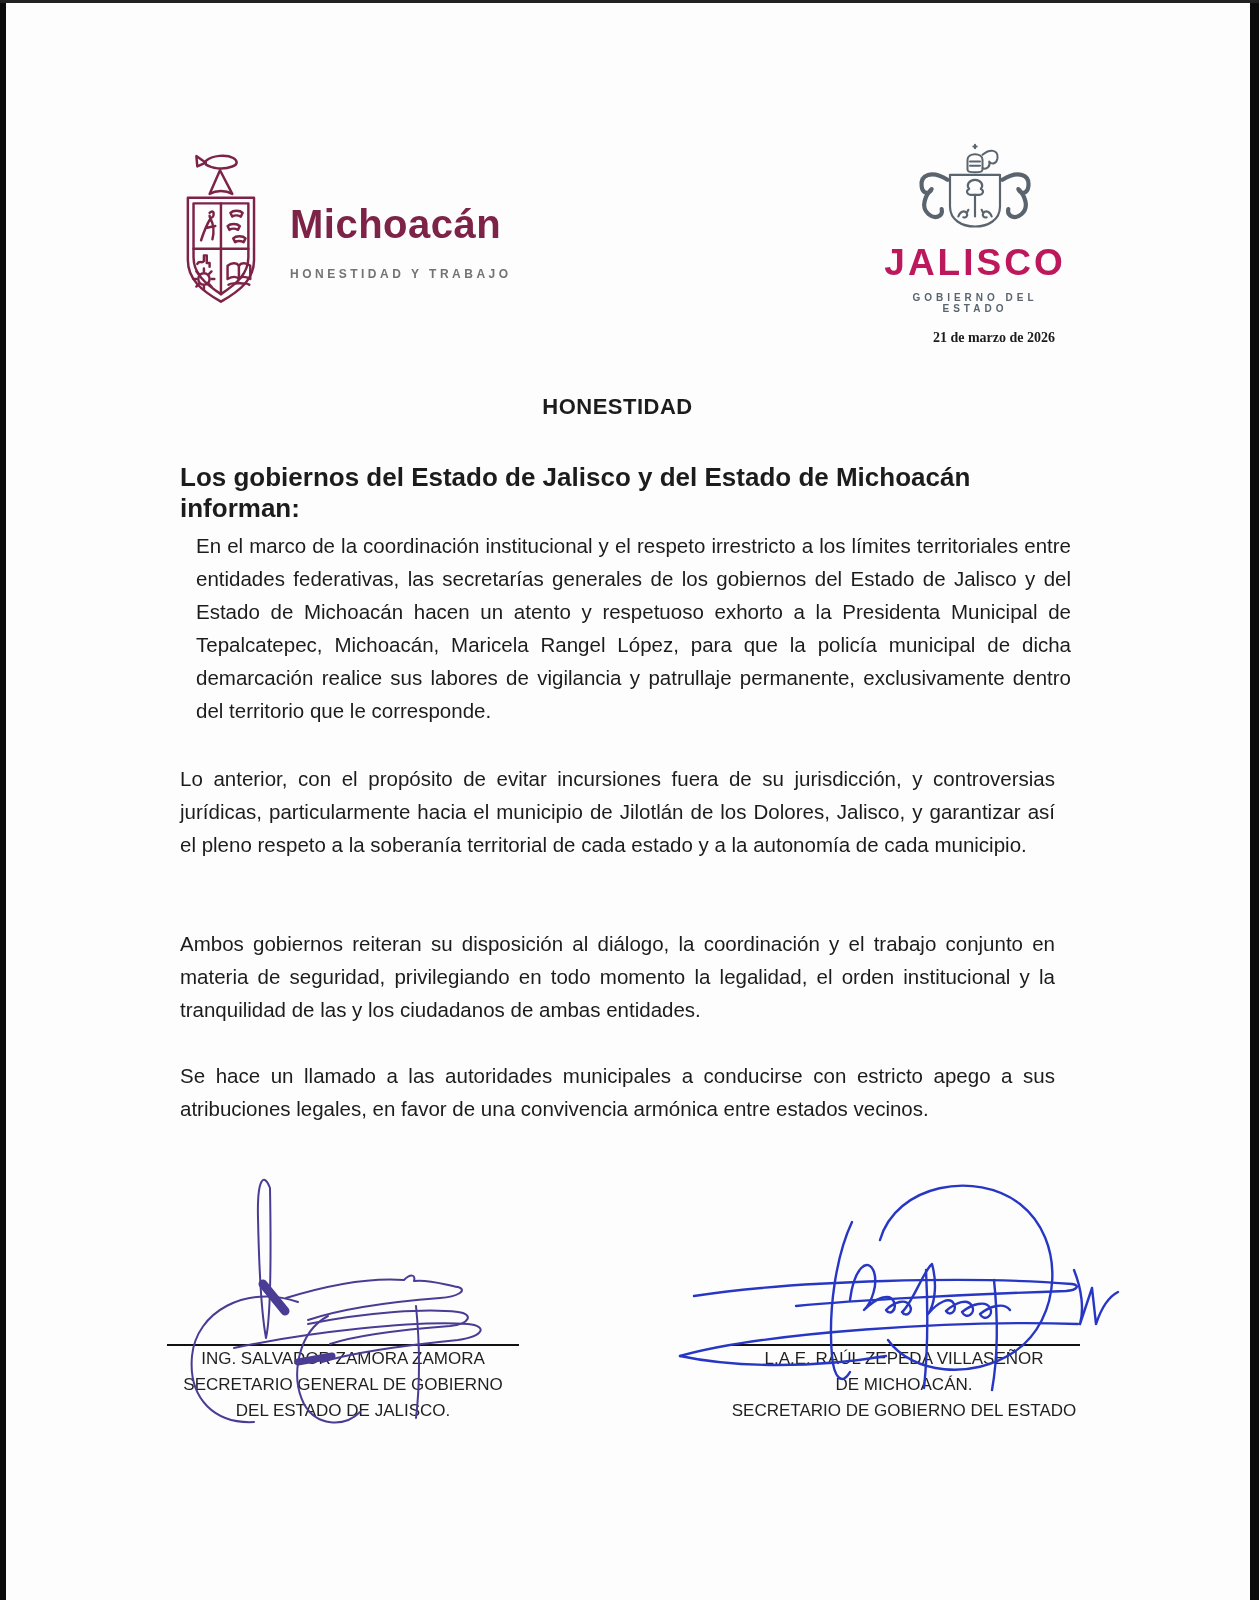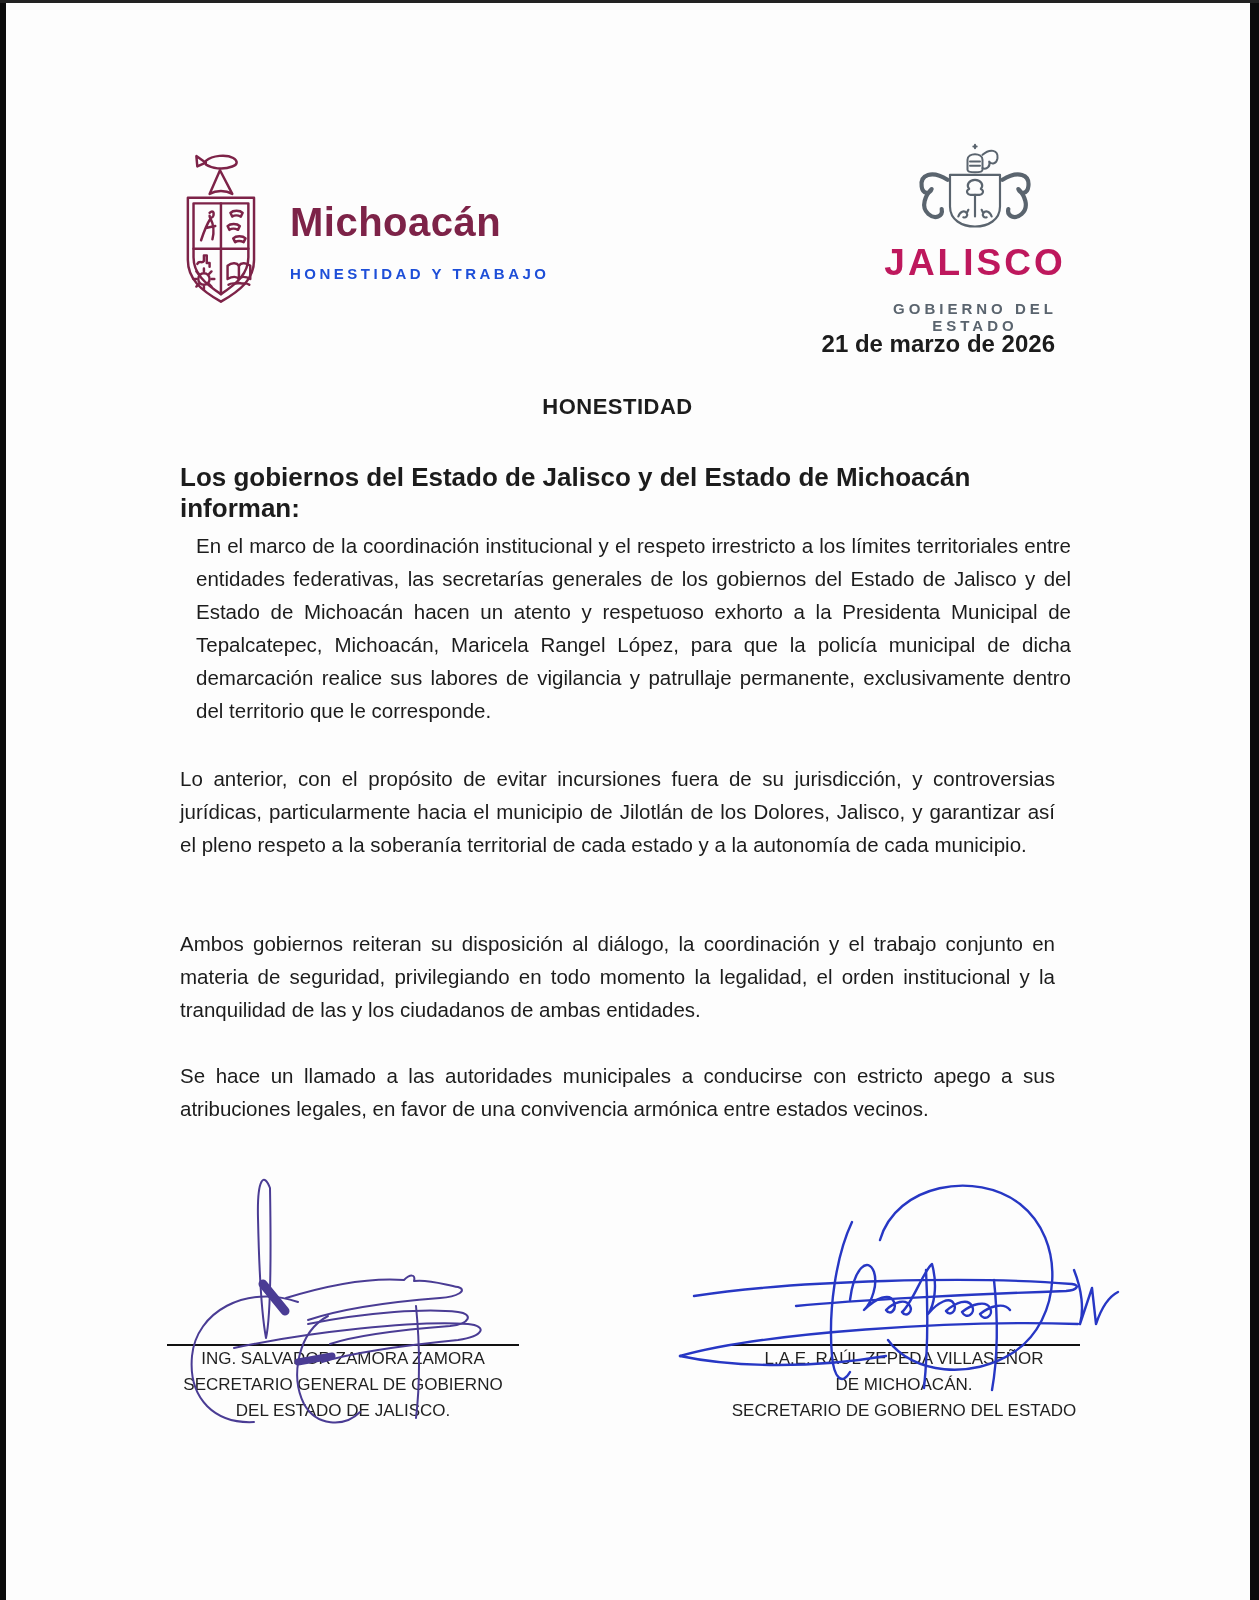--- a/index.html
+++ b/index.html
@@ -14,30 +14,30 @@
   .edge { position:absolute; background:#0b0b0b; z-index:50; }
   .edge-left  { left:0; top:0; width:6px;  height:1600px; }
   .edge-right { right:0; top:0; width:9px; height:1600px; }
   .edge-top   { left:0; top:0; width:1259px; height:3px; background:#222; }
 
   
   .mich-logo { position:absolute; left:168px; top:148px; display:flex; align-items:center; }
   .mich-shield { width:104px; height:158px; }
   .mich-text { margin-left:18px; margin-top:28px; }
   .mich-word { font-size:40px; font-weight:bold; color:#7d2348; letter-spacing:0.5px; }
-  .mich-tag  { font-size:15px; font-weight:bold; color:#1d4ed8; letter-spacing:3.5px; margin-top:20px; }
+  .mich-tag  { font-size:12px; font-weight:bold; color:#737373; letter-spacing:3.5px; margin-top:20px; }
 
   .jal-logo { position:absolute; left:880px; top:138px; width:190px; text-align:center; }
   .jal-crest { width:150px; height:102px; margin:0 auto; display:block; }
   .jal-word { font-size:37px; font-weight:bold; color:#be185d; letter-spacing:3px; margin-top:2px; }
-  .jal-tag  { font-size:15px; font-weight:bold; color:#5a646e; letter-spacing:4px; margin-top:16px; }
+  .jal-tag  { font-size:10px; font-weight:bold; color:#5a646e; letter-spacing:4px; margin-top:8px; }
 
   
   .content-abs { position:absolute; left:180px; width:875px; }
-  .date-line { top:330px; text-align:right; font-size:24px; font-weight:bold; }
+  .date-line { top:330px; text-align:right; font-size:14px; font-weight:bold;font-family:Liberation Serif, serif; }
   .doc-title { top:394px; text-align:center; font-size:22px; font-weight:bold; letter-spacing:0.5px; }
   .intro-line { top:462px; font-size:26px; font-weight:bold; }
   .para { font-size:20.5px; line-height:33px; text-align:justify; }
   .p1 { top:529px;margin-left:16px; } .p2 { top:762px; } .p3 { top:927px; } .p4 { top:1059px; }
 
   
   .sig-col { position:absolute; top:1344px; width:352px; border-top:2px solid #111; text-align:center; }
   .sig-col-left  { left:167px; }
   .sig-col-right { left:728px; }
   .sig-name  { font-size:17px; line-height:26px; color:#1f1f1f; }

